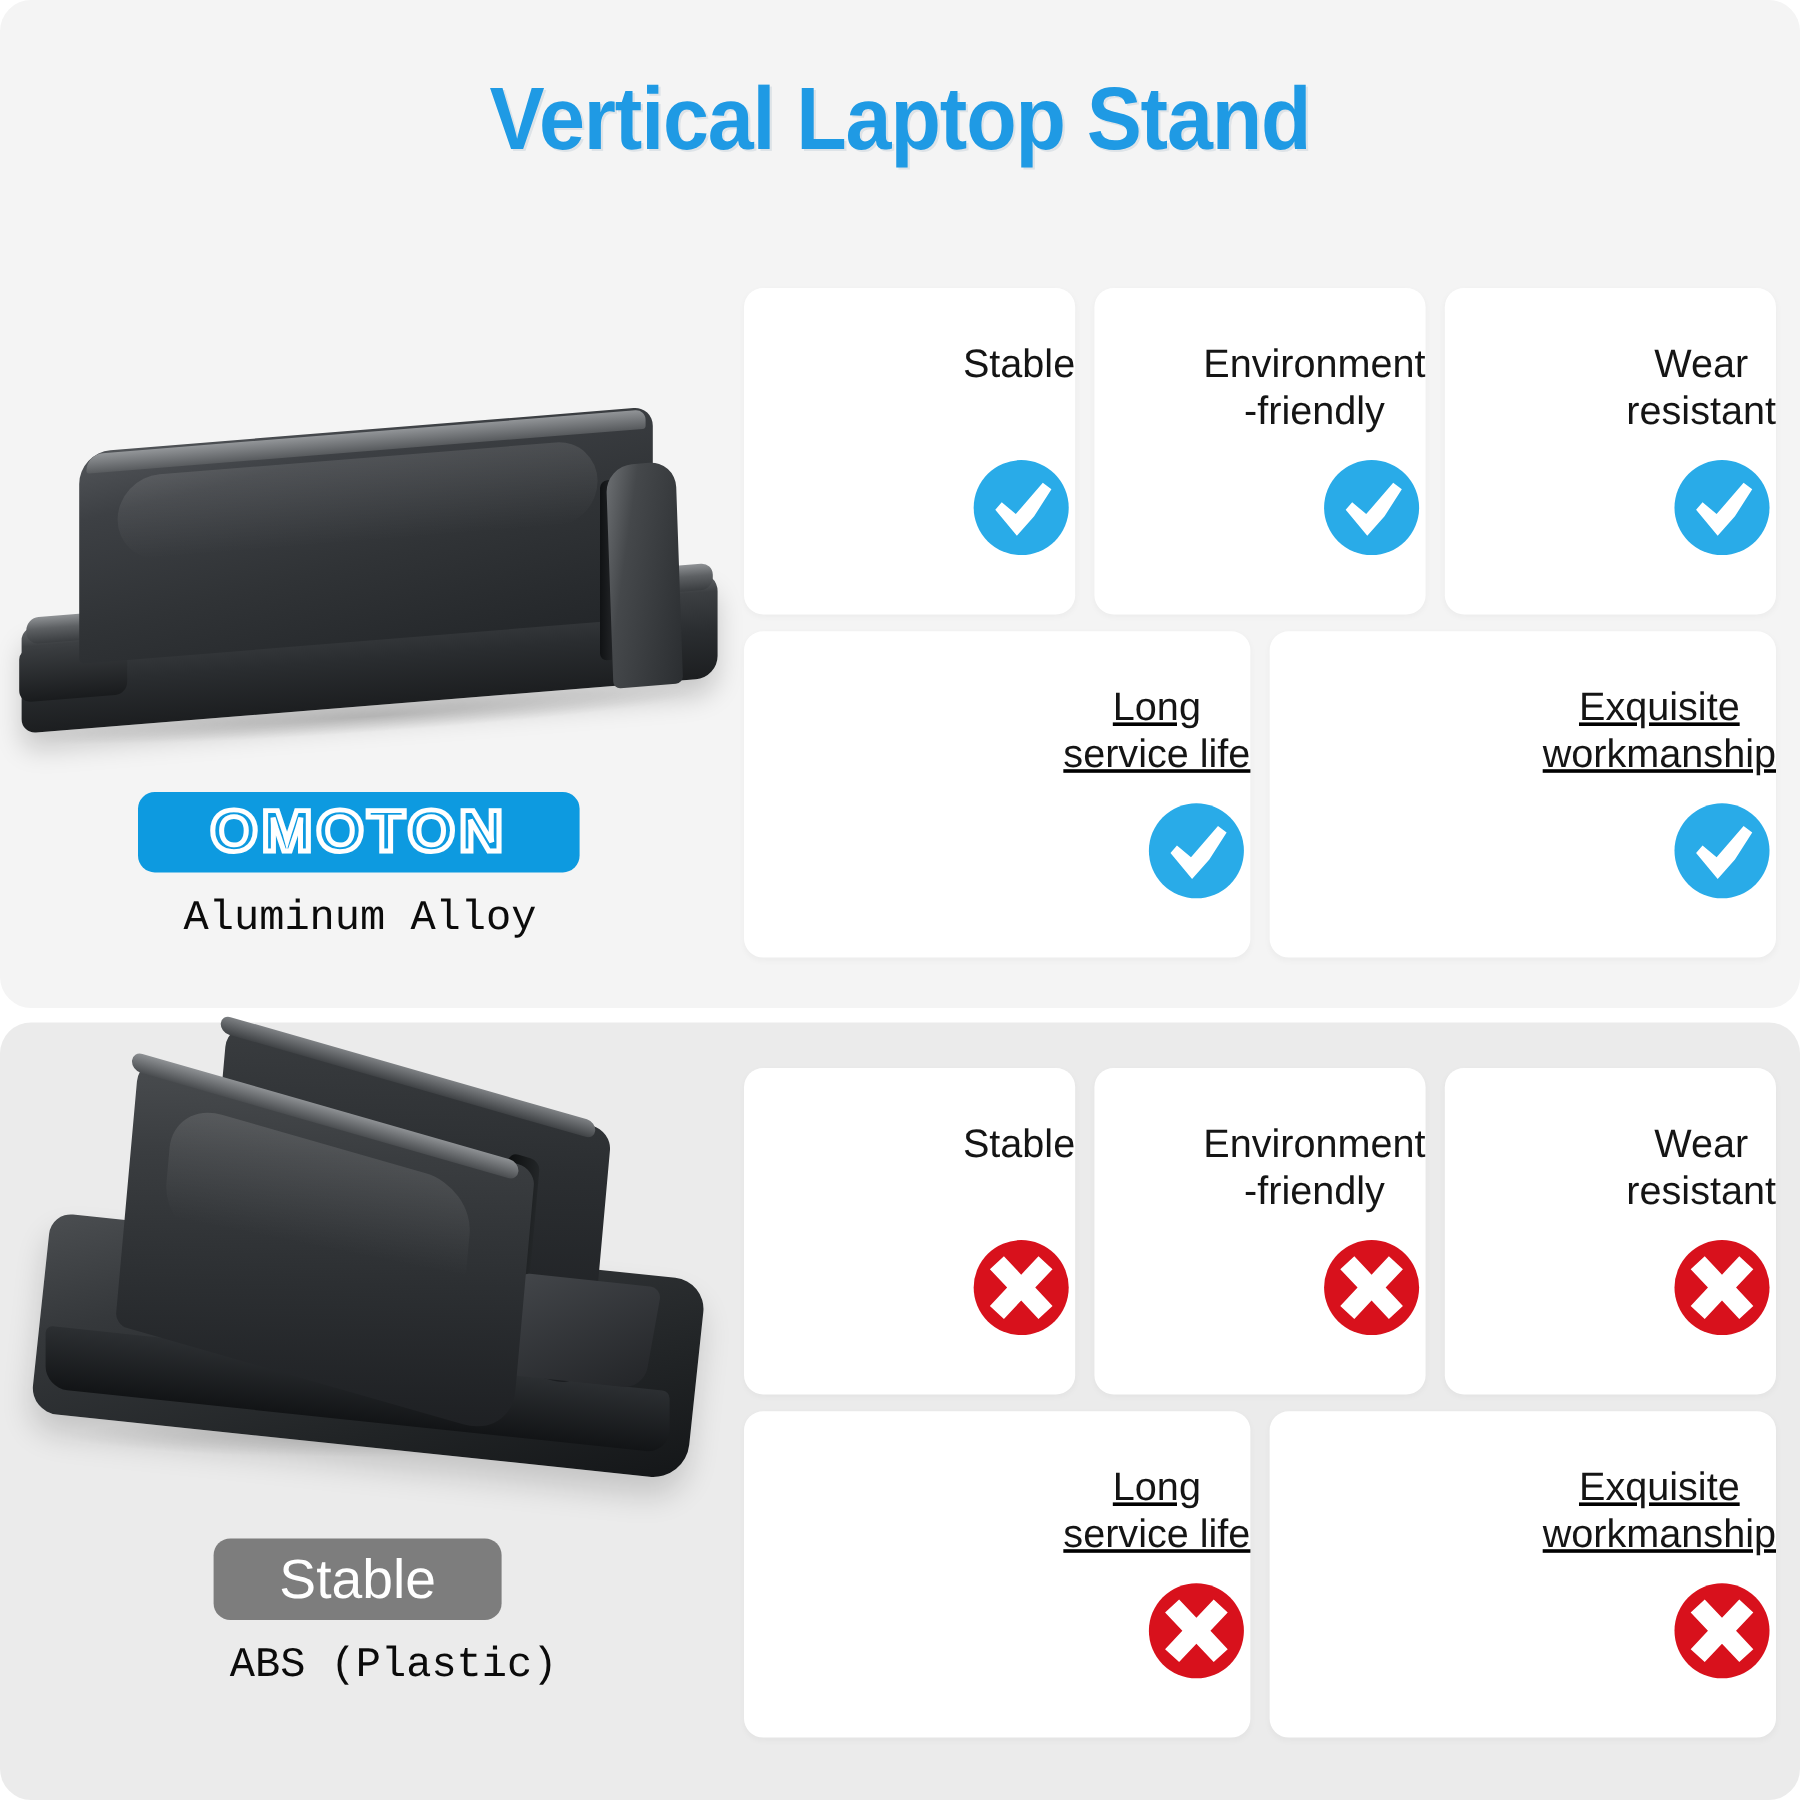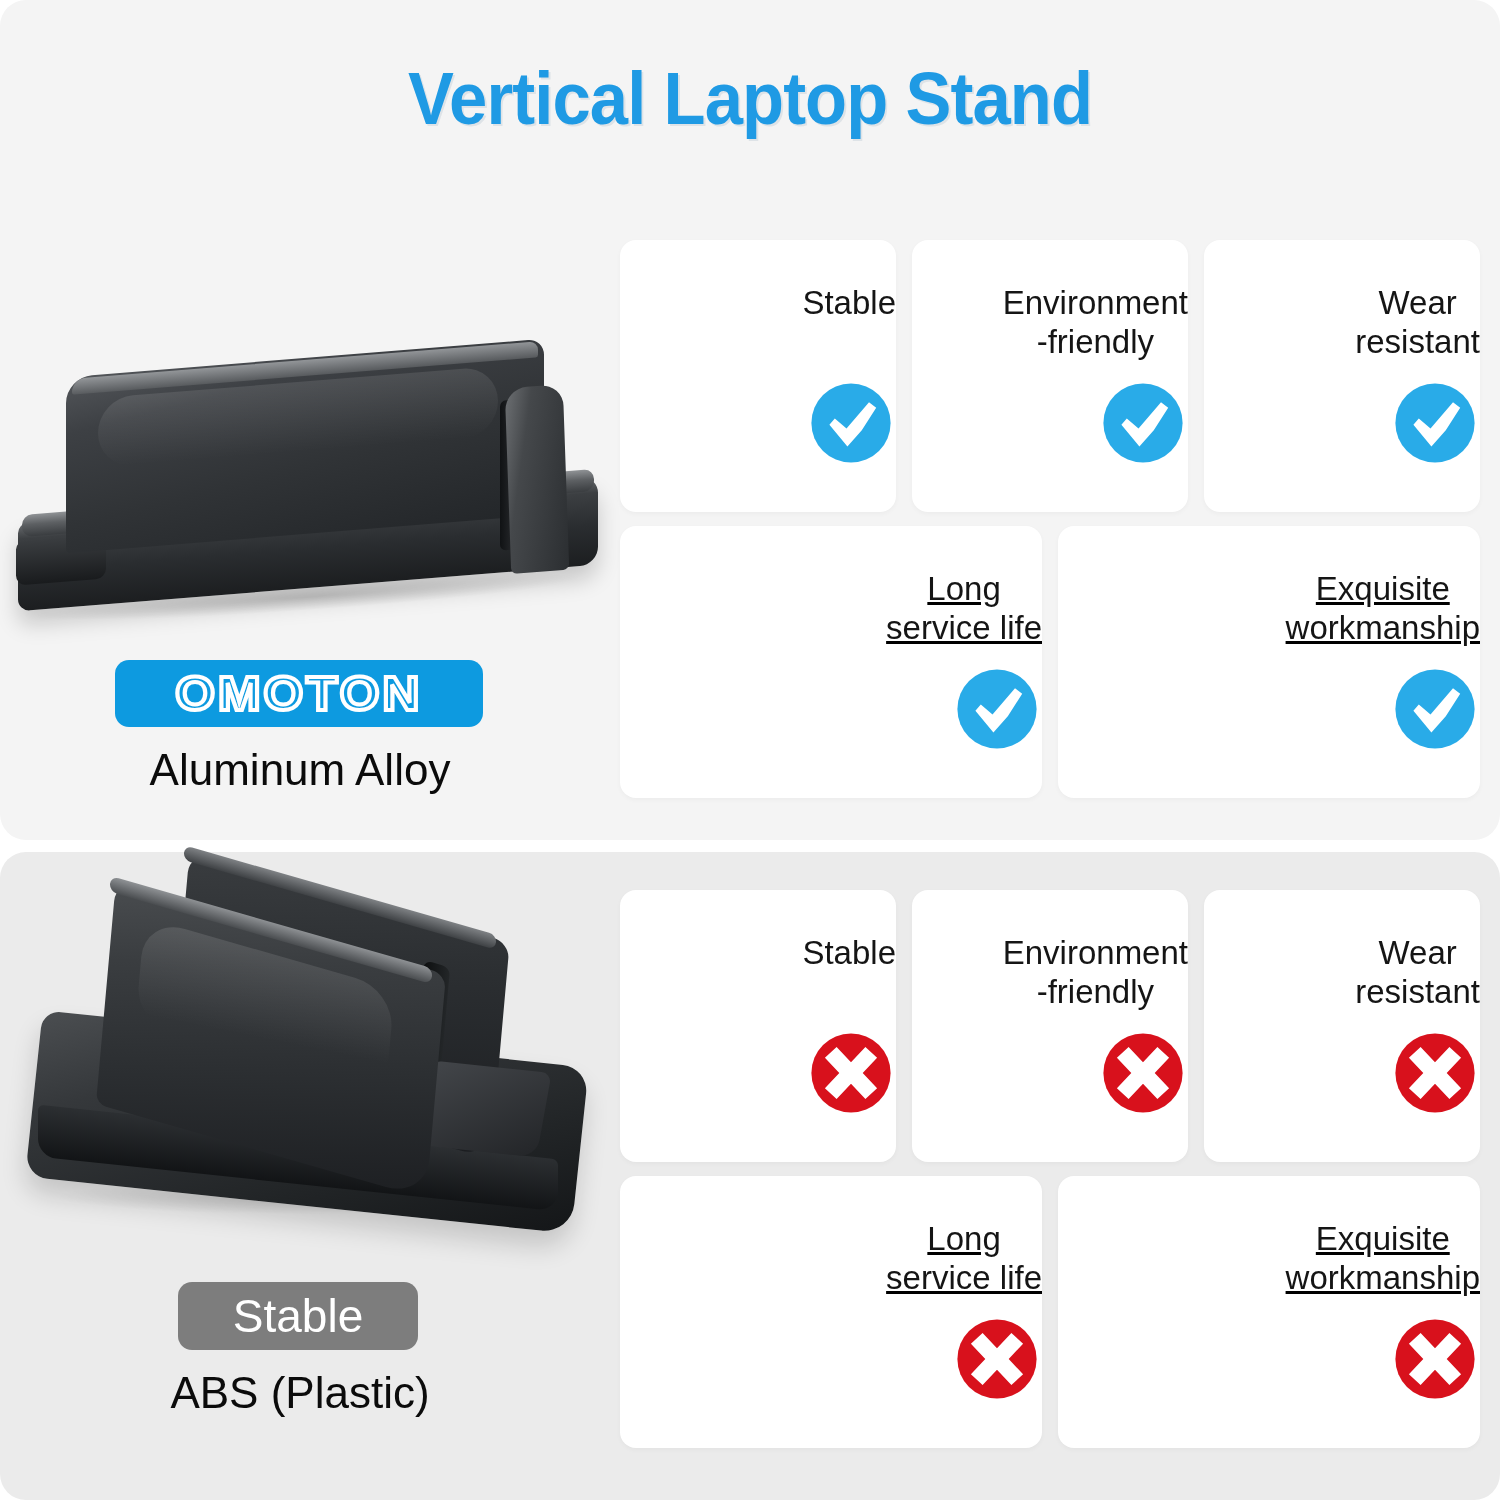--- a/index.html
+++ b/index.html
@@ -314,26 +314,26 @@
     color: #ffffff;
     font-family: "Liberation Sans", sans-serif;
     line-height: 1;
   }
 
   .material-label {
     position: absolute;
     width: 600px;
     left: 0;
     text-align: center;
-    font-size: 44px;
+    font-size: 35px;
     color: #0b0b0b;
-    font-family: Liberation Sans, sans-serif;
+    font-family: Liberation Mono, monospace;
   }
   #material-alu { top: 745px; }
-  #material-abs { top: 1368px; }
+  #material-abs { top: 1368px; padding-left: 28px; }
 
   
   .cards-region {
     position: absolute;
     left: 620px;
     width: 860px;
   }
   #cards-top { top: 240px; height: 570px; }
   #cards-bottom { top: 890px; height: 580px; }
 

